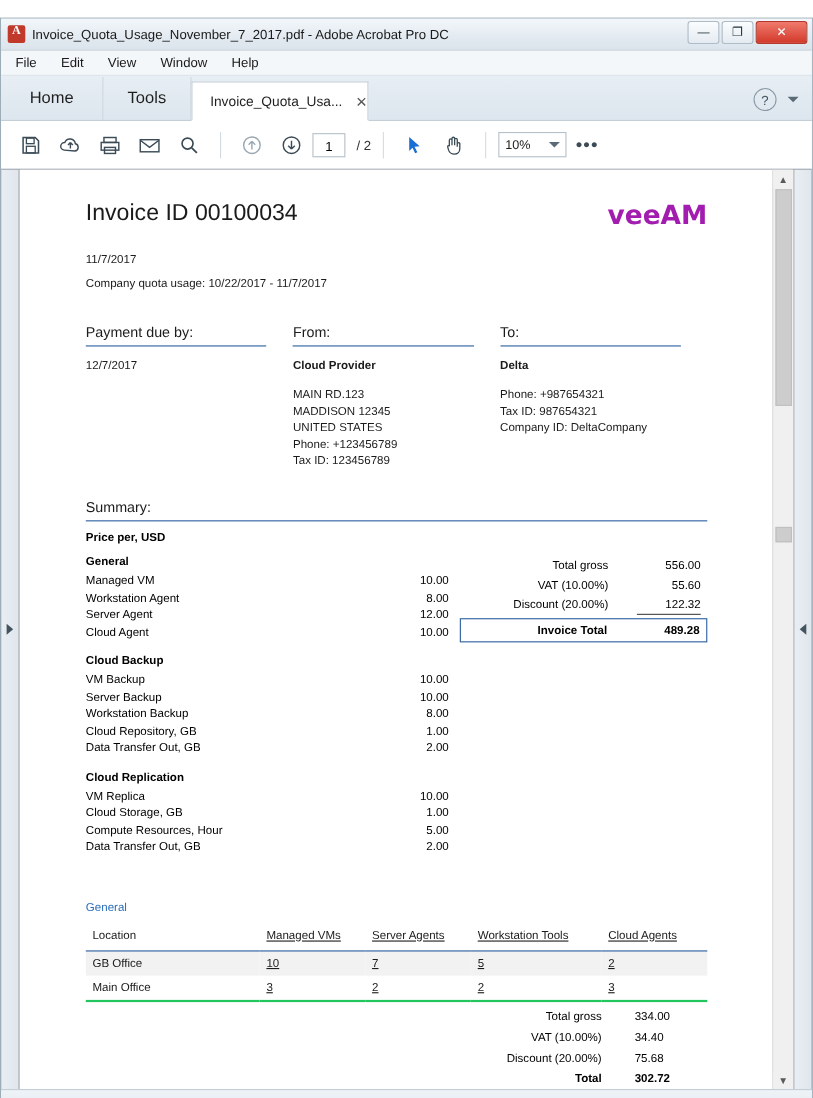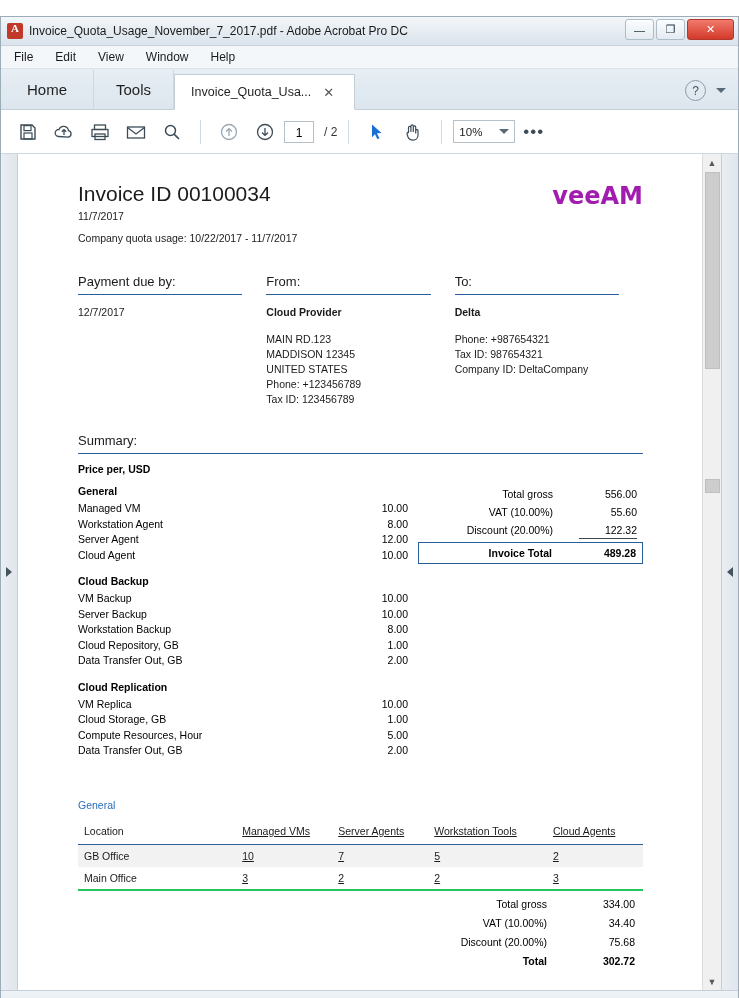--- a/index.html
+++ b/index.html
@@ -120,21 +120,21 @@
     box-sizing: border-box;
   }
   .tab.home { padding: 0 26px; }
   .tab.active-doc {
     background: #ffffff;
     border-top: 1px solid #c3ced7;
     border-left: 1px solid #c3ced7;
     border-right: 1px solid #c3ced7;
     border-bottom: 1px solid #ffffff;
     font-size: 12.5px;
-    padding: 0 20px 0 16px;
+    padding: 0 0 0 16px;
     position: relative;
     margin-bottom: -1px;
     height: 36px;
   }
   .tab .tab-close {
     margin-left: 12px;
     font-size: 13px;
     color: #555;
   }
   .tabbar-right {
@@ -321,20 +321,21 @@
   .veeam-logo {
     font-size: 24px;
     font-weight: bold;
     color: #a21caf;
     letter-spacing: 0px;
     font-family: "DejaVu Sans", sans-serif;
   }
   .inv-date {
     font-size: 10.5px;
     color: #1b1b1b;
+    margin-top: 20px;
   }
   .inv-quota {
     font-size: 10.5px;
     color: #1b1b1b;
     margin-top: 10px;
   }
 
   .three-col {
     display: flex;
     margin-top: 30px;
@@ -443,21 +444,21 @@
 
   .bottom-totals {
     margin-top: 4px;
     font-size: 10.5px;
   }
   .bt-row {
     display: flex;
     line-height: 19px;
   }
   .bt-row .lbl { flex: 1; text-align: right; padding-right: 30px; }
-  .bt-row .val { width: 58px; text-align: right; padding-right: 8px; }
+  .bt-row .val { width: 58px; text-align: left; padding-right: 8px; }
   .bt-row.total { font-weight: bold; }
 
   
   .statusbar {
     height: 22px;
     background: linear-gradient(to bottom, #eef3f7, #e2e9ef);
     border-top: 1px solid #c3ced7;
   }
 
   svg { display: block; }

